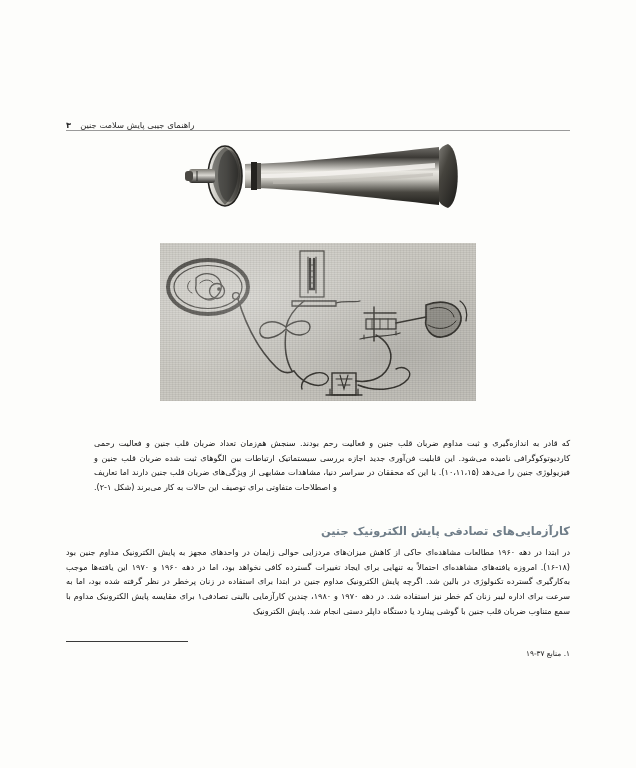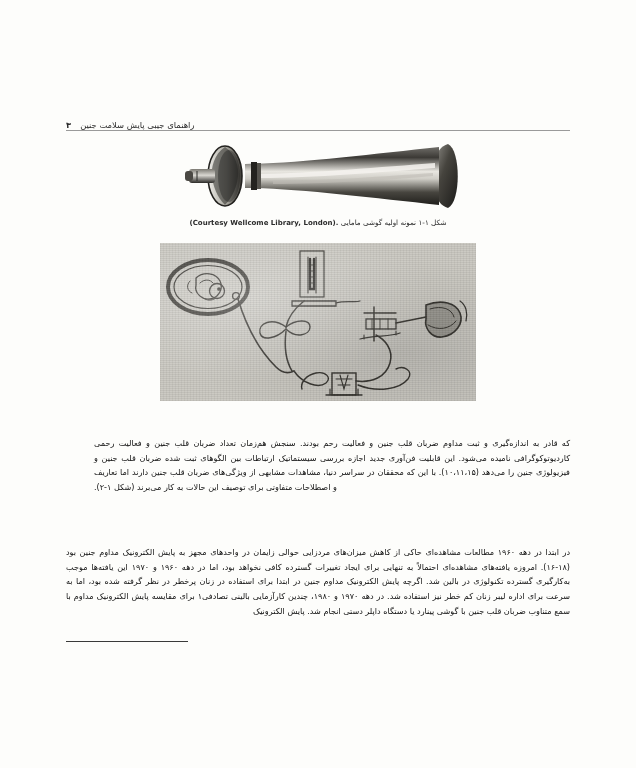--- a/index.html
+++ b/index.html
@@ -213,24 +213,20 @@
         <ellipse cx="52" cy="36" rx="17" ry="30" fill="url(#diskGrad)"></ellipse>
         <ellipse cx="52" cy="36" rx="17" ry="30" fill="none" stroke="#23221f" stroke-width="1.6"></ellipse>
         <path d="M52 7 C63 14 66 28 65 36 C64 46 60 57 52 65 C44 57 40 46 39 36 C38 28 41 14 52 7 Z" fill="#2e2d29" opacity=".55"></path>
         <ellipse cx="56" cy="36" rx="11" ry="26" fill="#111010" opacity=".35"></ellipse>
 
         <rect x="16" y="29" width="26" height="14" rx="3" fill="url(#stubGrad)"></rect>
         <rect x="12" y="31" width="8" height="10" rx="3" fill="#4a4843"></rect>
         <line x1="24" y1="31" x2="24" y2="41" stroke="#2b2a27" stroke-width="1"></line>
       </svg>
     </div>
-    <div class="fig-caption">
-      <span>شکل ۱-۱ نمونه اولیه گوشی مامایی</span>
-      <span class="eng">(Courtesy Wellcome Library, London).</span>
-    </div>
   </div>
 
   <div class="figure-block fig2">
     <div class="fig-img-wrap">
       <div class="photo-frame">
         <svg width="316" height="158" viewBox="0 0 316 158" style="position:absolute;inset:0">
           <g fill="none" stroke="#35332e" stroke-width="1.5" stroke-linecap="round">
 
             <ellipse cx="48" cy="44" rx="40" ry="27" stroke-width="4" stroke="#3b3934"></ellipse>
             <ellipse cx="48" cy="44" rx="34" ry="21.5" stroke-width="1.2"></ellipse>
@@ -287,20 +283,27 @@
         </svg>
         <div class="grain"></div>
       </div>
     </div>
   </div>
 
   <div class="body-col p1">
     <p class="para last-center">که قادر به اندازه‌گیری و ثبت مداوم ضربان قلب جنین و فعالیت رحم بودند. سنجش هم‌زمان تعداد ضربان قلب جنین و فعالیت رحمی کاردیوتوکوگرافی نامیده می‌شود. این قابلیت فن‌آوری جدید اجازه بررسی سیستماتیک ارتباطات بین الگوهای ثبت شده ضربان قلب جنین و فیزیولوژی جنین را می‌دهد (۱۰،۱۱،۱۵). با این که محققان در سراسر دنیا، مشاهدات مشابهی از ویژگی‌های ضربان قلب جنین دارند اما تعاریف و اصطلاحات متفاوتی برای توصیف این حالات به کار می‌برند (شکل ۱-۲).</p>
   </div>
 
+  <div class="body-col sec">
+    <h2 class="section-heading">کارآزمایی‌های تصادفی پایش الکترونیک جنین</h2>
+  </div>
 
   <div class="body-col p2">
     <p class="para">در ابتدا در دهه ۱۹۶۰ مطالعات مشاهده‌ای حاکی از کاهش میزان‌های مردزایی حوالی زایمان در واحدهای مجهز به پایش الکترونیک مداوم جنین بود (۱۸-۱۶). امروزه یافته‌های مشاهده‌ای احتمالاً به تنهایی برای ایجاد تغییرات گسترده کافی نخواهد بود، اما در دهه ۱۹۶۰ و ۱۹۷۰ این یافته‌ها موجب به‌کارگیری گسترده تکنولوژی در بالین شد. اگرچه پایش الکترونیک مداوم جنین در ابتدا برای استفاده در زنان پرخطر در نظر گرفته شده بود، اما به سرعت برای اداره لیبر زنان کم خطر نیز استفاده شد. در دهه ۱۹۷۰ و ۱۹۸۰، چندین کارآزمایی بالینی تصادفی۱ برای مقایسه پایش الکترونیک مداوم با سمع متناوب ضربان قلب جنین با گوشی پینارد یا دستگاه داپلر دستی انجام شد. پایش الکترونیک</p>
   </div>
 
   <div class="footnote-rule"></div>
+  <div class="footnote">
+    <span>۱.</span>
+    <span>منابع ۳۷-۱۹</span>
+  </div>
 
 </div>
 
 </body></html>

